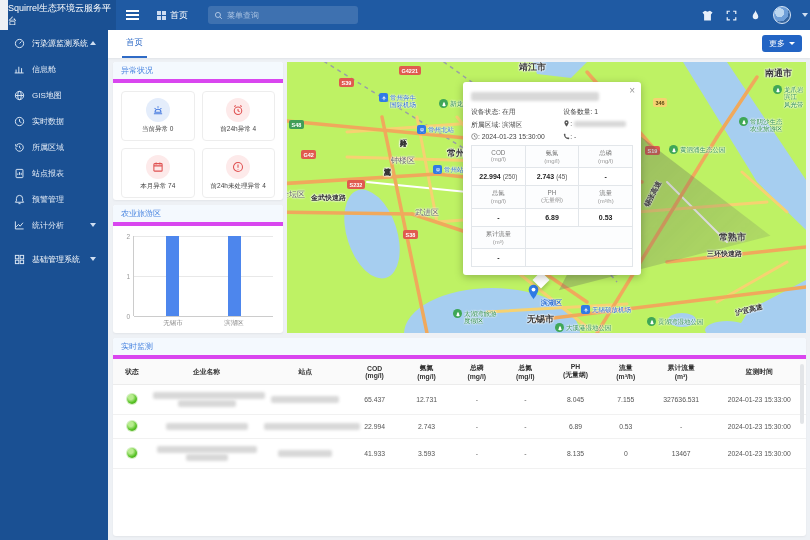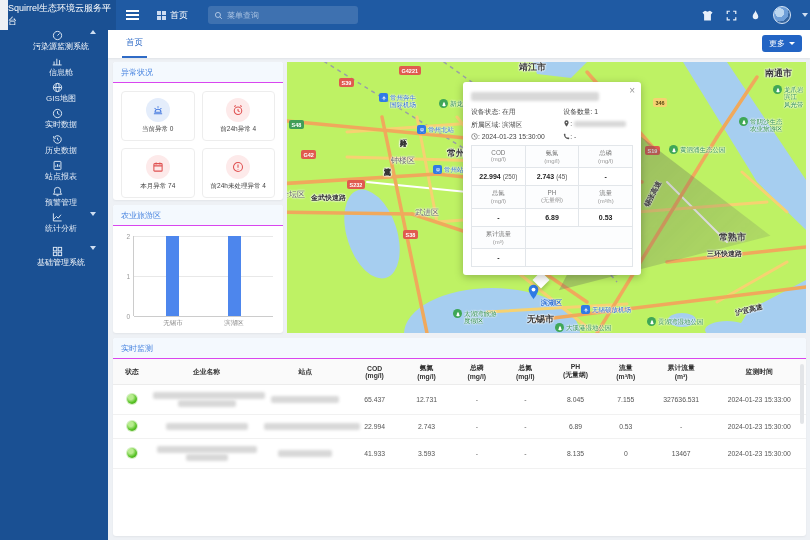--- a/index.html
+++ b/index.html
@@ -18,39 +18,39 @@
   .searchbox svg { width:9px; height:9px; stroke:#b9cde8; fill:none; stroke-width:1.6; }
   .searchbox input { background:transparent; border:none; outline:none; color:#dce8f7; font-size:8px; width:110px; font-family:"Liberation Sans",sans-serif; }
   .searchbox input::placeholder { color:#a9c2e2; }
   .top-icons { position:absolute; right:10px; top:0; height:30px; display:flex; align-items:center; gap:11px; color:#e8f0fa; }
   .top-icons svg { width:13px; height:13px; fill:#e8f0fa; cursor:pointer; }
   .avatar { width:18px; height:18px; border-radius:50%; background:radial-gradient(circle at 35% 35%, #bcd7f0 0 30%, #6f9fd8 31% 60%, #35659f 61%); border:1.5px solid #d7e5f5; cursor:pointer; }
   .tcaret { width:0; height:0; border-left:3.5px solid transparent; border-right:3.5px solid transparent; border-top:4px solid #cfdef1; cursor:pointer; }
 
   
   .sidebar { position:absolute; left:0; top:30px; width:108px; height:510px; background:#1a5093; z-index:25; }
-  .side-item { display:flex; align-items:center; height:26px; padding-left:14px; color:#e3ebf6; font-size:8px; cursor:pointer; position:relative;flex-direction:column; }
+  .side-item { display:flex; align-items:center; height:26px; padding-left:14px; color:#e3ebf6; font-size:8px; cursor:pointer; position:relative; }
   .side-item.lvl0 { color:#ffffff; }
   .side-item.sub { }
   .side-item .ic { width:11px; height:11px; margin-right:7px; display:inline-flex; }
   .side-item .ic svg { width:11px; height:11px; fill:none; stroke:#dde8f5; stroke-width:1.4; }
   .side-item .caret { position:absolute; right:12px; width:0; height:0; }
   .caret.up { border-left:3.5px solid transparent; border-right:3.5px solid transparent; border-bottom:4px solid #cfdef1; }
   .caret.down { border-left:3.5px solid transparent; border-right:3.5px solid transparent; border-top:4px solid #cfdef1; }
   .side-gap { height:8px; }
 
   
   .tabbar { position:absolute; left:108px; top:30px; width:702px; height:28px; background:#fff; box-shadow:0 1px 2px rgba(0,0,0,.06); z-index:20; }
   .tab { position:absolute; left:14px; top:0; height:28px; display:flex; align-items:center; color:#2f6bc6; font-size:8.5px; border-bottom:2px solid #2f6bc6; padding:0 4px; cursor:pointer; }
   .more-btn { position:absolute; right:8px; top:5px; height:17px; background:#2264c4; color:#fff; font-size:8px; border:none; border-radius:3px; padding:0 7px; display:flex; align-items:center; gap:4px; cursor:pointer; font-family:"Liberation Sans",sans-serif; }
   .more-btn i { width:0; height:0; border-left:3px solid transparent; border-right:3px solid transparent; border-top:3.5px solid #fff; }
 
   
   .panel { position:absolute; background:#fff; border-radius:3px; box-shadow:0 1px 2px rgba(0,0,0,.05); overflow:hidden; }
-  .panel-hd { height:21px; background:#f4f9fe; border-bottom:1px solid #d946ef; display:flex; align-items:center; padding-left:8px; color:#4a86e0; font-size:8px; }
+  .panel-hd { height:21px; background:#f4f9fe; border-bottom:4px solid #d946ef; display:flex; align-items:center; padding-left:8px; color:#4a86e0; font-size:8px; }
   #panel-abnormal { left:113px; top:62px; width:170px; height:138px; }
   #panel-chart { left:113px; top:205px; width:170px; height:128px; }
   #panel-table { left:113px; top:338px; width:693px; height:198px; }
 
   .cards { display:grid; grid-template-columns:1fr 1fr; gap:7px; padding:8px; }
   .card { border:1px solid #ededed; border-radius:4px; height:50px; display:flex; flex-direction:column; align-items:center; justify-content:center; gap:3px; cursor:pointer; }
   .card .cir { width:24px; height:24px; border-radius:50%; display:flex; align-items:center; justify-content:center; }
   .card.blue .cir { background:#e4edfb; } .card.blue svg { stroke:#4a7de0; fill:none; stroke-width:1.4; }
   .card.red .cir  { background:#fdeaea; } .card.red svg  { stroke:#e05252; fill:none; stroke-width:1.4; }
   .card .cir svg { width:12px; height:12px; }
@@ -193,21 +193,21 @@
           </span>
           <span>实时数据</span>
         </div>
         <div class="side-item sub">
           <span class="ic">
             <svg viewBox="0 0 16 16">
               <path d="M2.5 8 a5.5 5.5 0 1 0 1.6 -3.9 M2.5 3 V6 H5.5"></path>
               <path d="M8 5.5 V8 L10 9.4"></path>
             </svg>
           </span>
-          <span>历史数据</span>
+          <span>所属区域</span>
         </div>
         <div class="side-item sub">
           <span class="ic">
             <svg viewBox="0 0 16 16">
               <rect x="3" y="2" width="10" height="12" rx="1"></rect>
               <path d="M5.5 10 V8 M8 10 V6 M10.5 10 V7"></path>
             </svg>
           </span>
           <span>站点报表</span>
         </div>

